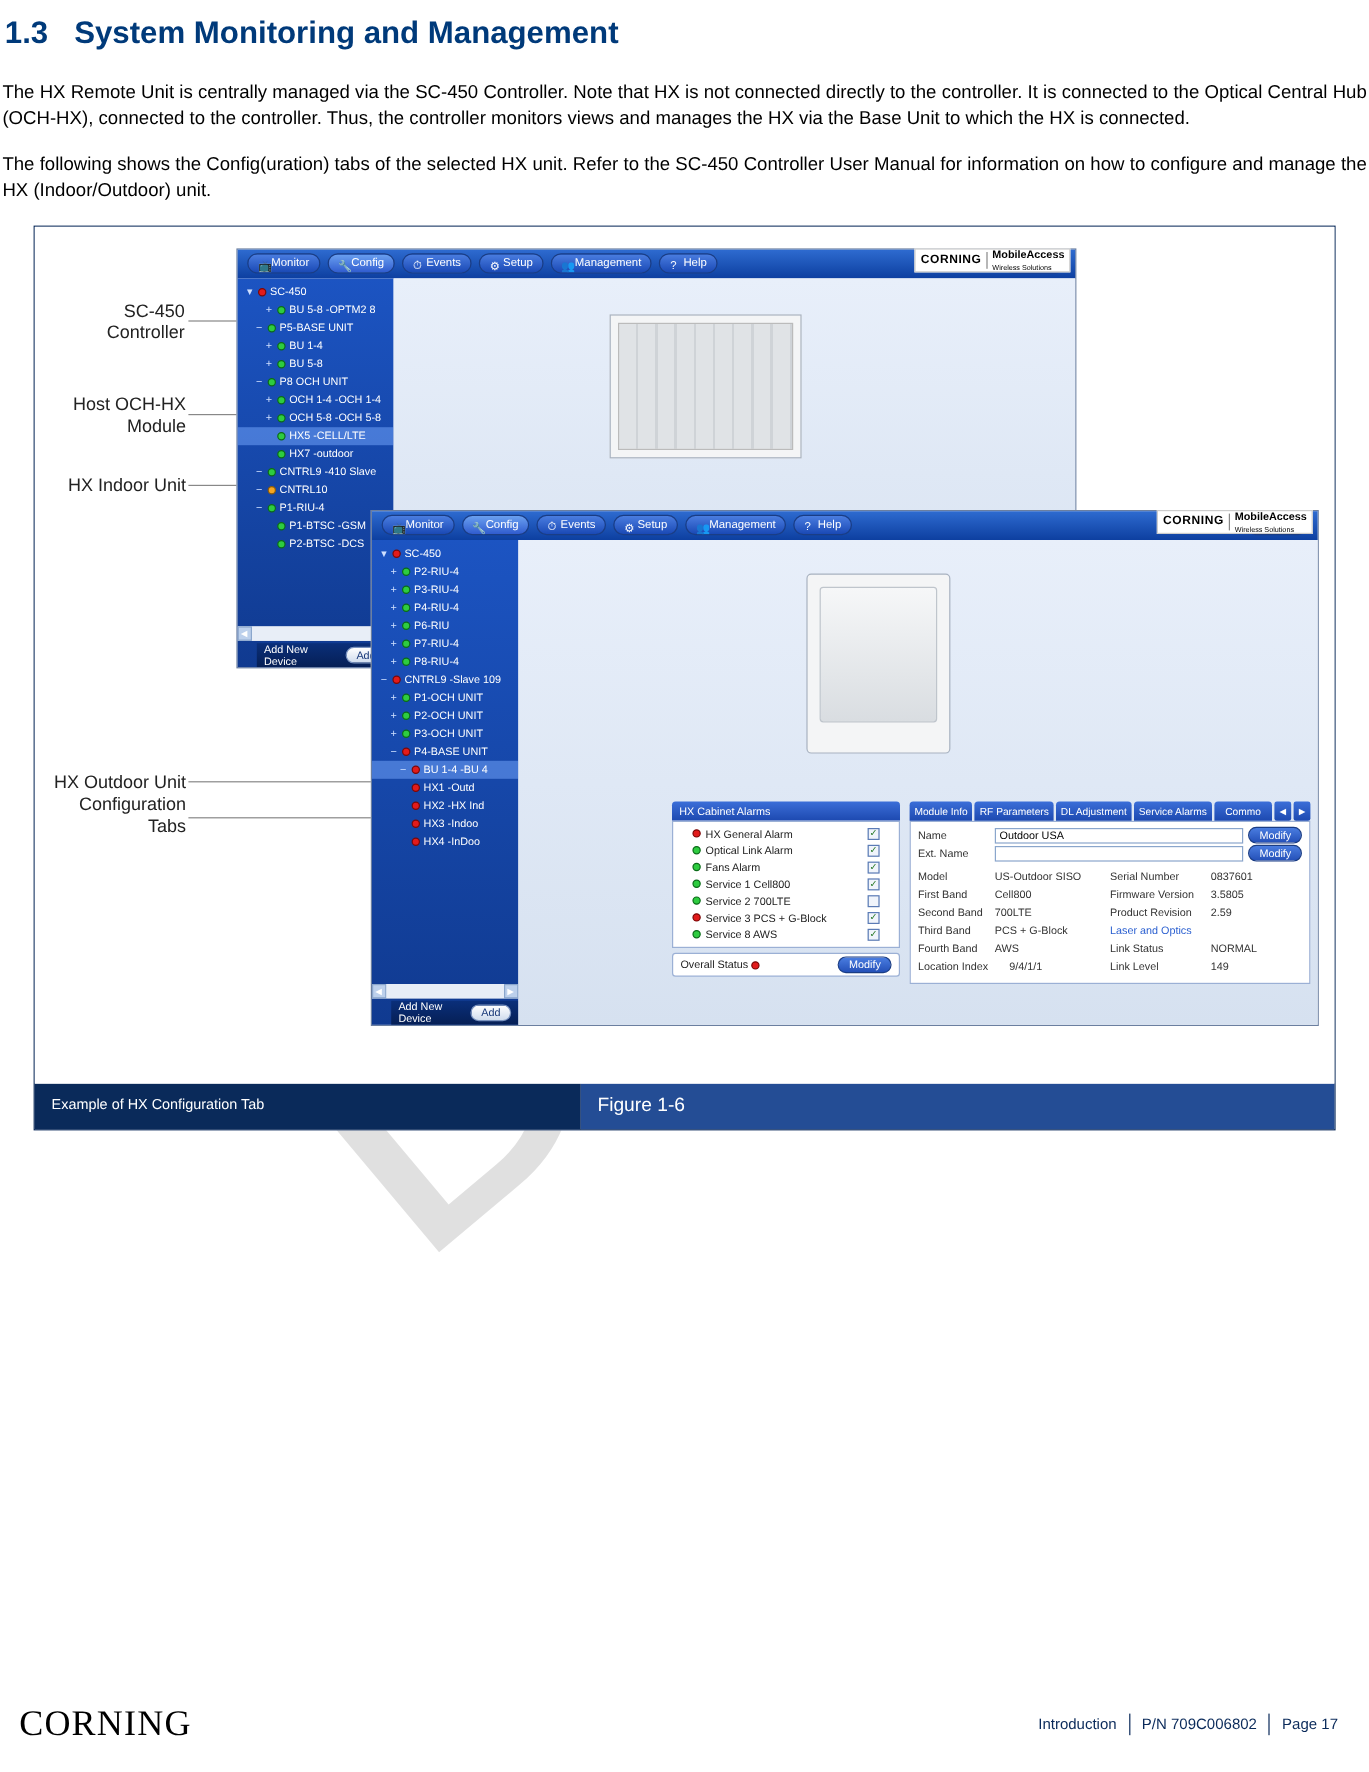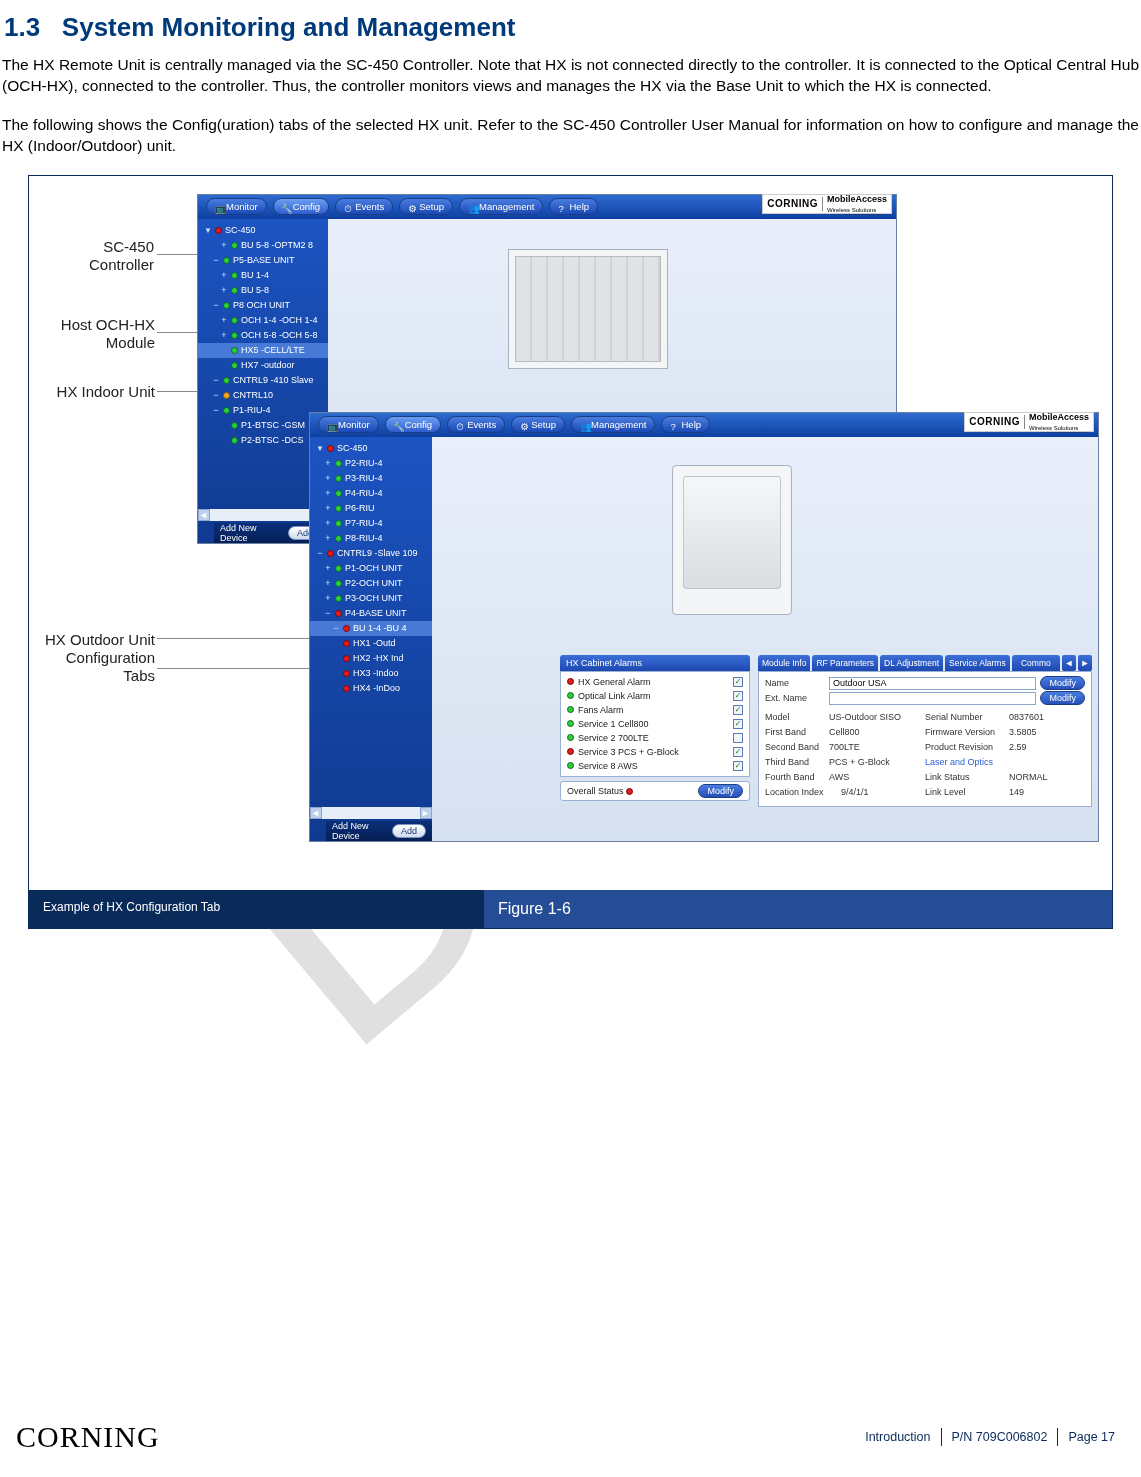--- a/index.html
+++ b/index.html
@@ -22,21 +22,21 @@
     letter-spacing: 10px;
     pointer-events: none;
     z-index: 0;
     font-family: Arial, sans-serif;
   }
   .page { position: relative; z-index: 1; padding: 12px 0 0 0; }
   .section-heading {
     color: #003a7a;
     font-weight: bold;
     font-size: 26px;
-    margin: 0 0 12px 4px;
+    margin: 0 0 25px 4px;
   }
   .body-para {
     font-size: 15.5px;
     line-height: 1.35;
     margin: 0 2px 18px 2px;
     text-align: justify;
   }
   .figure-block {
     border: 1.5px solid #0a2a5a;
     margin: 10px 28px 0 28px;
@@ -171,21 +171,21 @@
     position:absolute;
     font-size:9px;
     color:#222;
   }
   .panel-head {
     height:16px; background: linear-gradient(#3b6ed8,#1d49b0);
     color:#fff; font-size:9px;
     display:flex;align-items:center;padding:0 6px;
     border-radius:3px 3px 0 0;
   }
-  .panel-body { background:#fff; border:1px solid #9bb0d5; padding:3px 6px;}
+  .panel-body { background:#fff; border:1px solid #9bb0d5; padding:3px 16px;}
   .alarm-row { display:flex; align-items:center; height:14px; gap:4px;}
   .chk { width:10px;height:10px;border:1px solid #5b7bb5;background:#f0f4fb;display:inline-flex;align-items:center;justify-content:center;font-size:8px;color:#2a7a2a;}
   .overall {
     display:flex;align-items:center;justify-content:space-between;
     background:#fff;border:1px solid #9bb0d5;height:20px;padding:0 6px;margin-top:4px;border-radius:3px;
   }
   .modify-btn {
     background:linear-gradient(#4a7de0,#2450b8);color:#fff;border:1px solid #1a3d85;
     border-radius:8px;font-size:9px;padding:0 8px;height:14px;display:inline-flex;align-items:center;text-align:right;
   }

